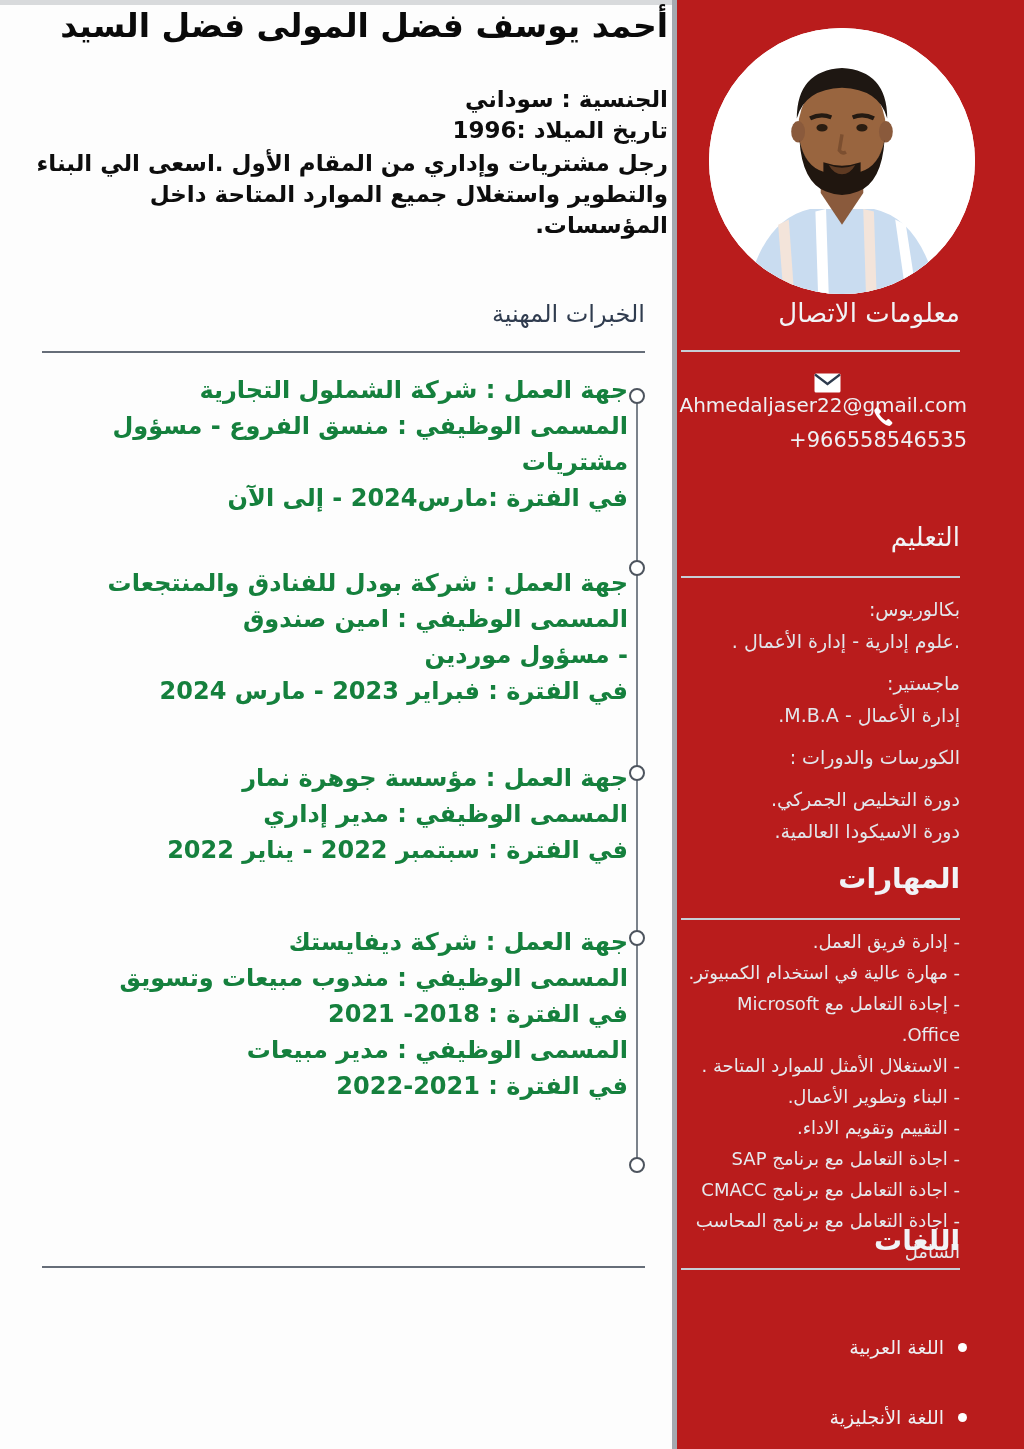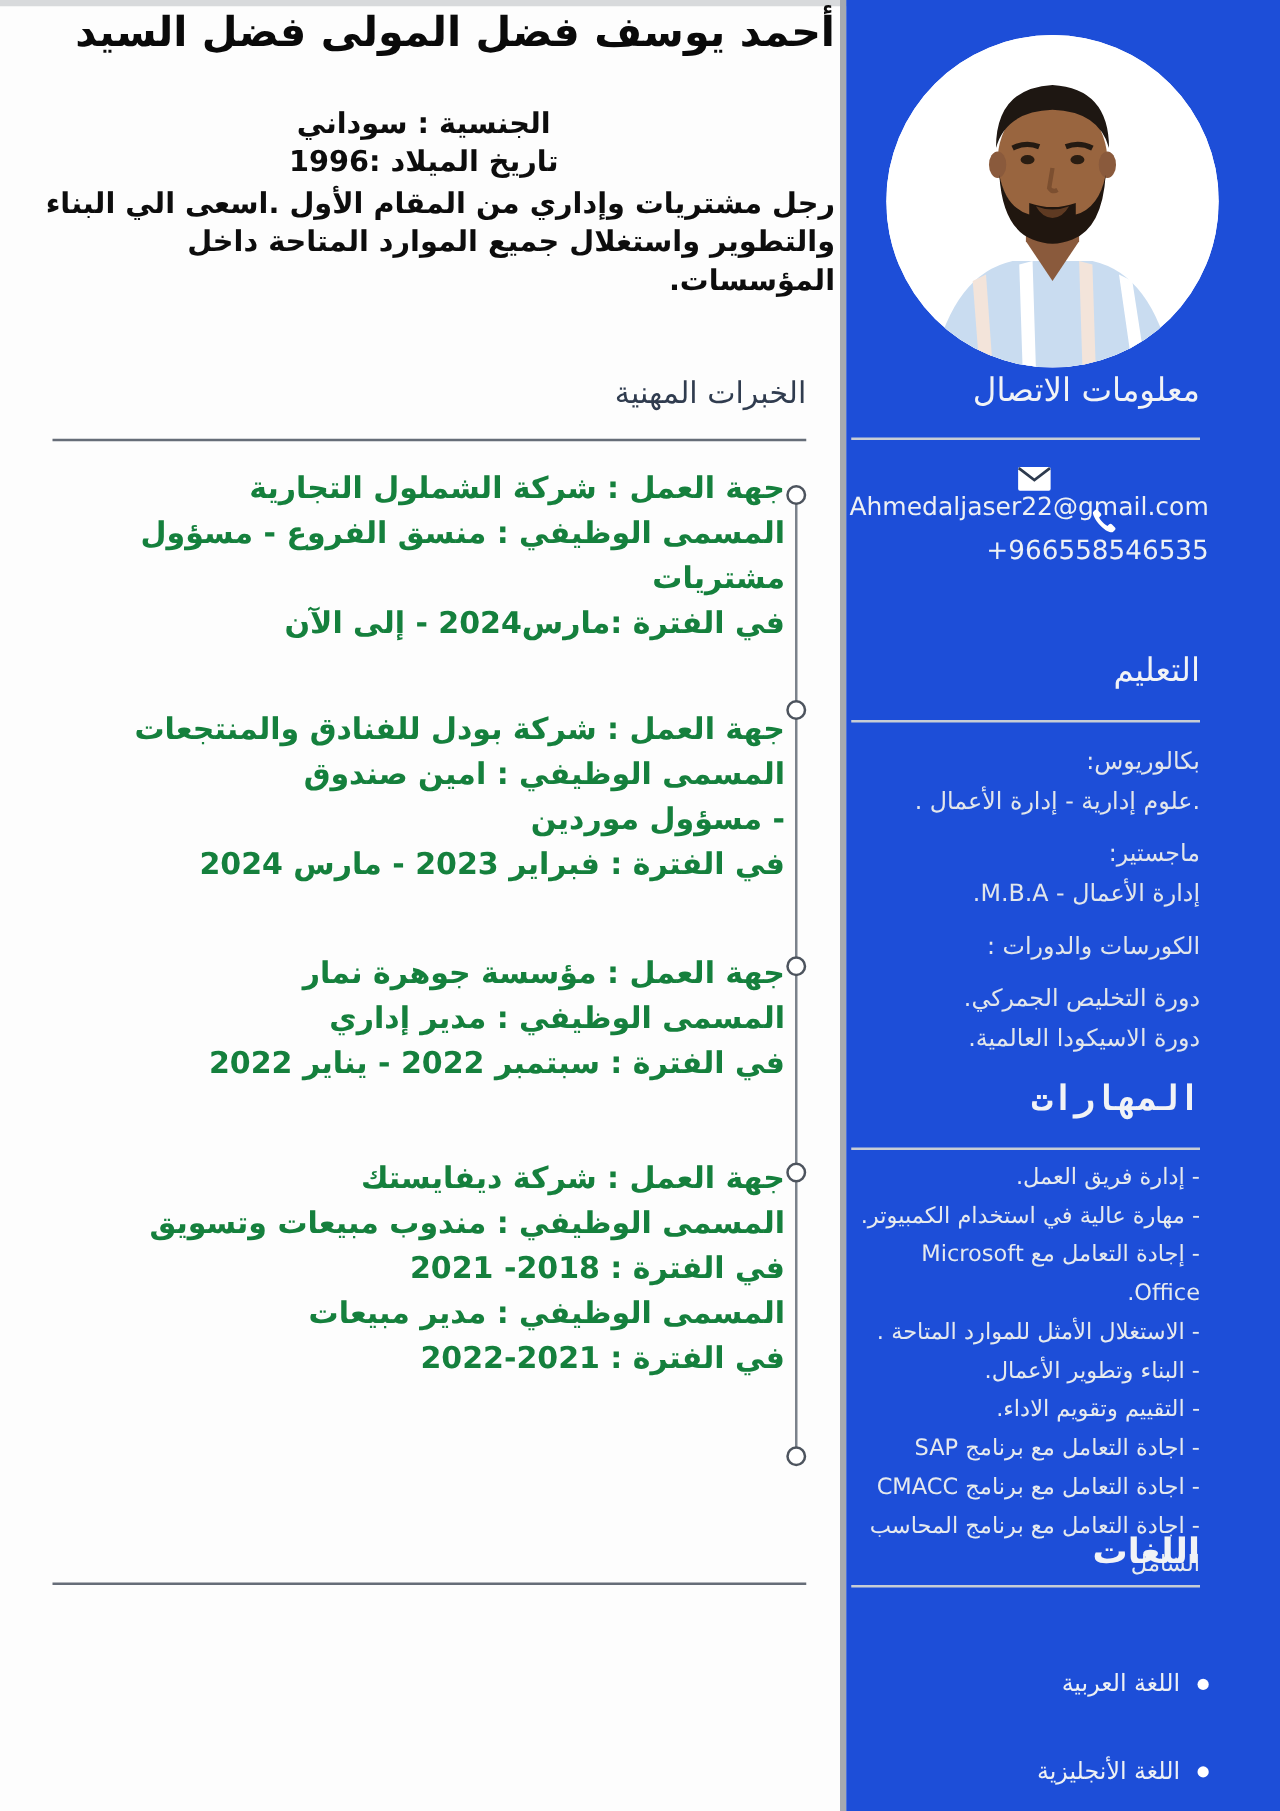--- a/index.html
+++ b/index.html
@@ -12,21 +12,21 @@
   .side-sep{position:absolute;top:0;left:672px;width:5px;height:1449px;background:#a4a9b0;}
 
   
   .main{position:absolute;top:0;left:0;width:672px;height:1449px;}
   .name{
     position:absolute;top:6px;right:4px;left:4px;
     font-size:33px;font-weight:bold;white-space:nowrap;text-align:right;color:#0a0a0a;
   }
   .info{
     position:absolute;top:84px;right:4px;left:10px;
-    font-size:23px;font-weight:bold;line-height:31px;text-align:center;
+    font-size:23px;font-weight:bold;line-height:31px;text-align:right;
   }
   .summary{
     position:absolute;top:148px;right:4px;left:10px;
     font-size:23px;font-weight:bold;line-height:31px;text-align:right;
   }
   .exp-title{
     position:absolute;top:300px;right:27px;
     font-size:24px;color:#303c4f;text-align:right;
   }
   .rule-main{position:absolute;left:42px;width:603px;height:2px;background:#666d78;}
@@ -40,21 +40,21 @@
   .job div{margin:0;}
 
   
   .tl-line{position:absolute;left:636px;top:396px;width:2px;height:770px;background:#7b828b;}
   .tl-dot{
     position:absolute;left:629px;width:12px;height:12px;border-radius:50%;
     background:#ffffff;border:2px solid #4d545e;box-sizing:content-box;
   }
 
   
-  .sidebar{position:absolute;top:0;left:677px;width:347px;height:1449px;background:#1d4ed8;}
+  .sidebar{position:absolute;top:0;left:677px;width:347px;height:1449px;background:#b91c1c;}
   .photo{
     position:absolute;top:28px;left:32px;width:266px;height:266px;border-radius:50%;
     overflow:hidden;background:#ffffff;
   }
   .photo svg{display:block;width:100%;height:100%;}
   .sb-h{
     position:absolute;right:64px;color:#f1f3f6;font-size:26px;text-align:right;white-space:nowrap;
   }
   .sb-h.bold{font-weight:bold;font-size:28px;}
   .sb-rule{position:absolute;left:4px;right:64px;height:2px;background:#c7cdd5;}
@@ -201,21 +201,21 @@
     <div class="edu">
       <div>بكالوريوس:</div>
       <div class="gap">.علوم إدارية - إدارة الأعمال .</div>
       <div>ماجستير:</div>
       <div class="gap">إدارة الأعمال - M.B.A.</div>
       <div class="gap">الكورسات والدورات :</div>
       <div>دورة التخليص الجمركي.</div>
       <div>دورة الاسيكودا العالمية.</div>
     </div>
 
-    <div class="sb-h bold" style="top:862px;font-family:Liberation Mono, monospace;">المهارات</div>
+    <div class="sb-h bold" style="top:862px;">المهارات</div>
     <div class="sb-rule" style="top:918px;"></div>
 
     <div class="skills">
       <div>- إدارة فريق العمل.</div>
       <div>- مهارة عالية في استخدام الكمبيوتر.</div>
       <div>- إجادة التعامل مع Microsoft Office.</div>
       <div>- الاستغلال الأمثل للموارد المتاحة .</div>
       <div>- البناء وتطوير الأعمال.</div>
       <div>- التقييم وتقويم الاداء.</div>
       <div>- اجادة التعامل مع برنامج SAP</div>

